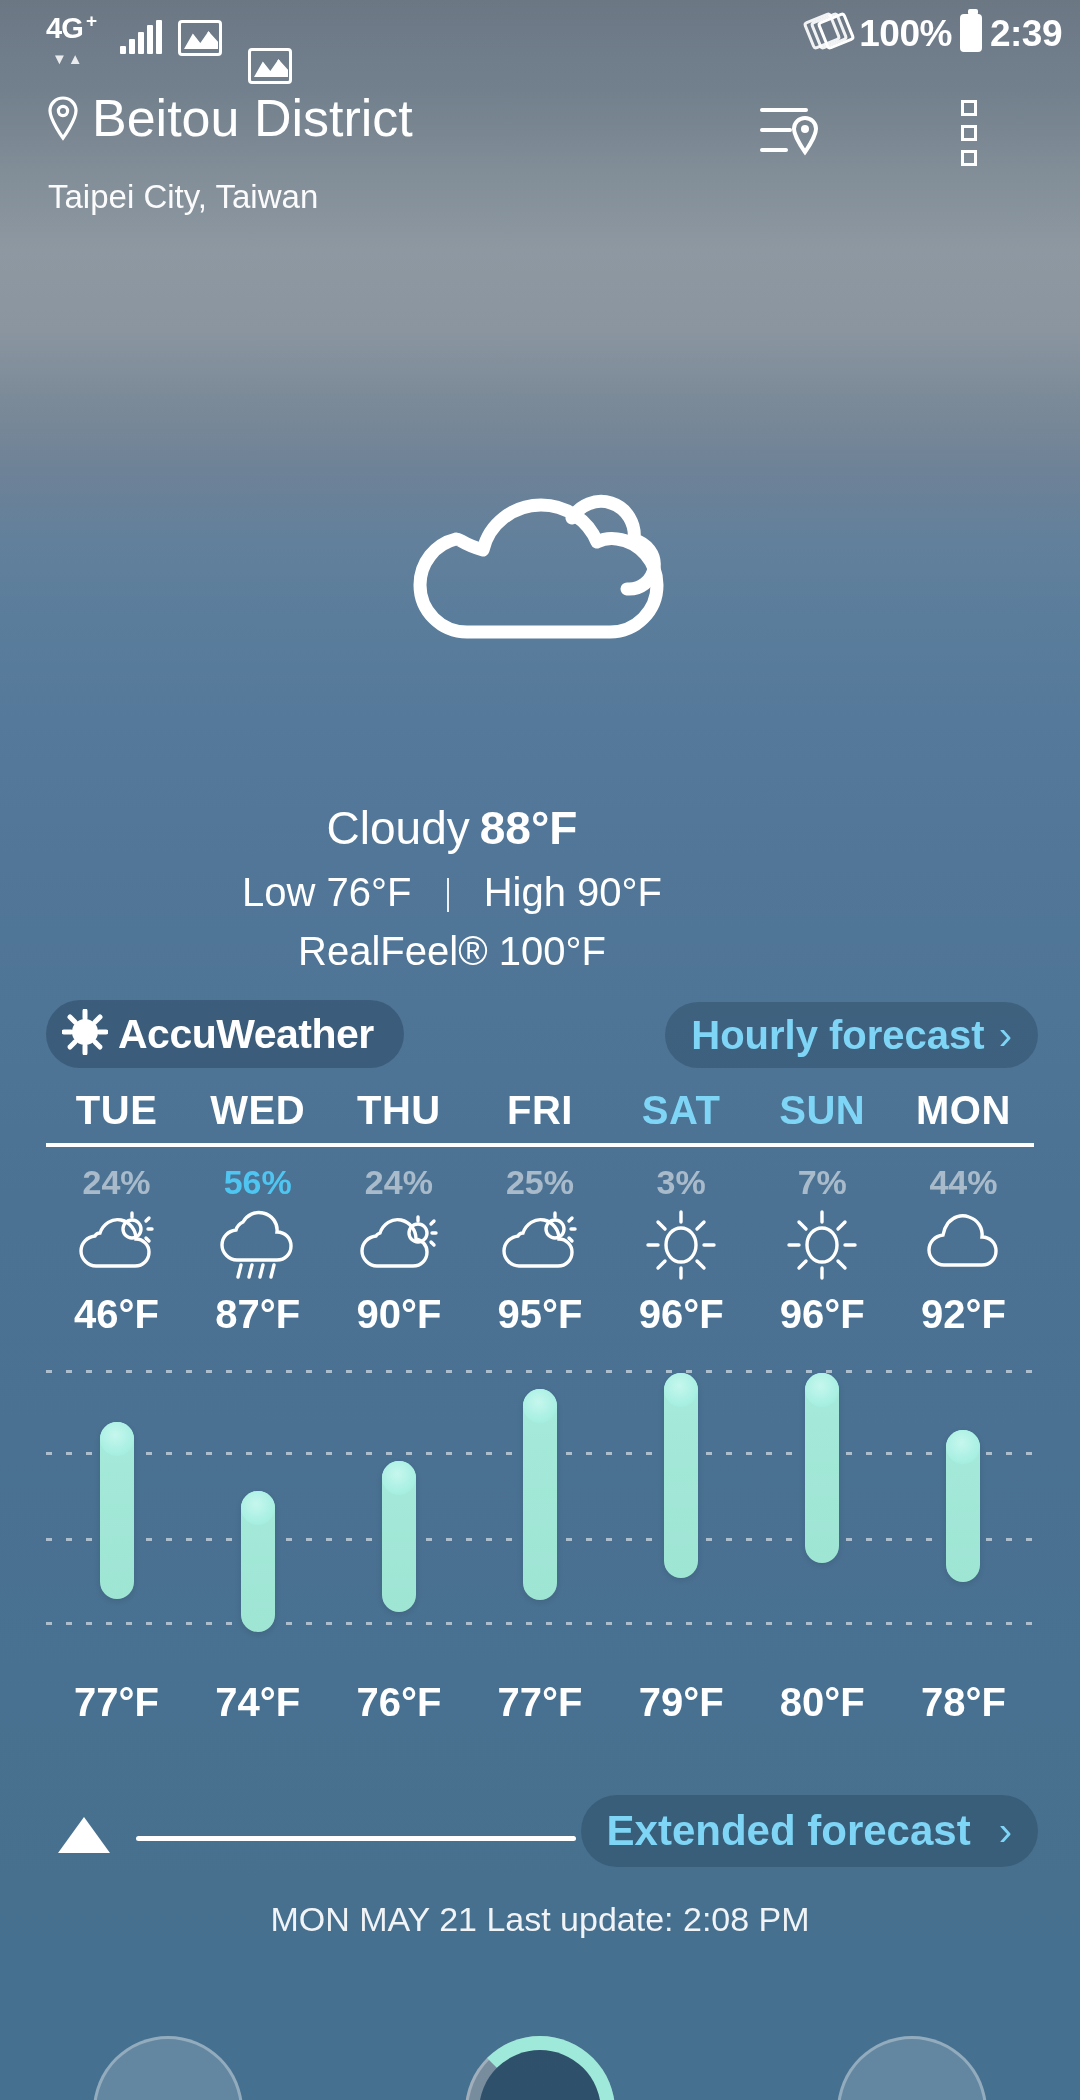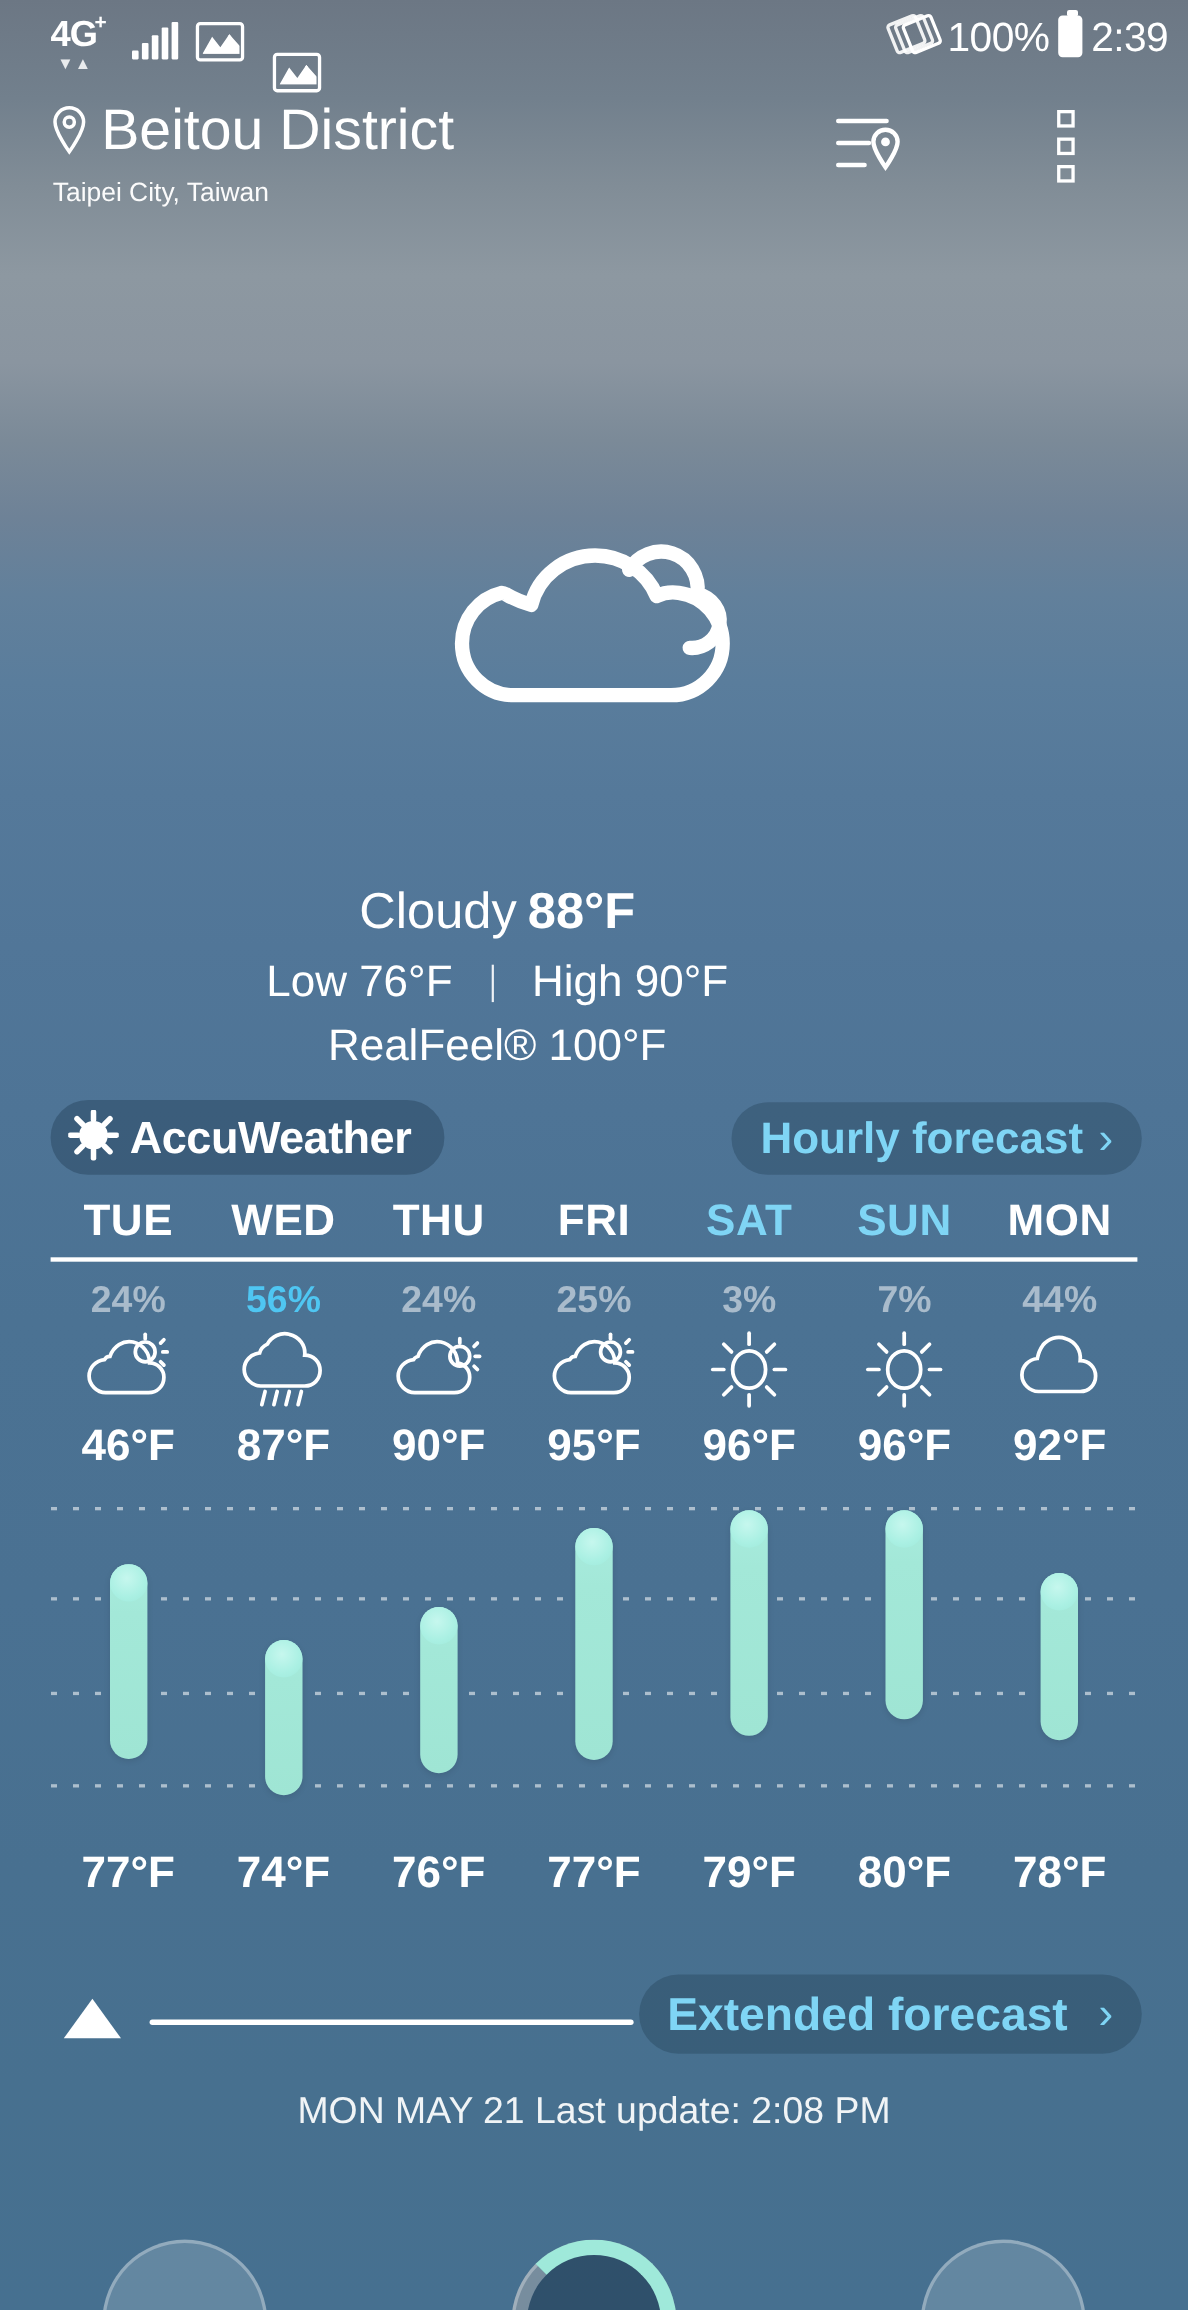--- a/index.html
+++ b/index.html
@@ -18,23 +18,23 @@
       #467090 2100px);
   }
 
   
   .statusbar {
     position: absolute; top: 0; left: 0; width: 1080px; height: 78px;
     color: #fff;
   }
   .sb-left { position: absolute; left: 46px; top: 14px; display: flex; align-items: flex-start; gap: 16px; }
   .sb-right { position: absolute; right: 18px; top: 12px; display: flex; align-items: center; gap: 8px; }
-  .sb-text { font-size: 37px; font-weight: 400; letter-spacing: -0.5px; line-height: 1; text-align: right; }
+  .sb-text { font-size: 37px; font-weight: 700; letter-spacing: -0.5px; line-height: 1; text-align: right; }
   .fourg { position: relative; width: 58px; height: 58px; }
-  .fourg .lbl { font-size: 33px; font-weight: 600; letter-spacing: -1px; line-height: 1; margin-top: 43px; }
+  .fourg .lbl { font-size: 29px; font-weight: 600; letter-spacing: -1px; line-height: 1; margin-top: 43px; }
   .fourg .plus { position: absolute; left: 40px; top: -4px; font-size: 19px; font-weight: 700; }
   .fourg .arrows { position: absolute; left: 6px; top: 36px; font-size: 15px; letter-spacing: 1px; opacity: .85; }
   .signal { display: flex; align-items: flex-end; gap: 3px; height: 34px; margin-top: 6px; }
   .signal i { display: block; width: 6px; background: #fff; border-radius: 1px; }
   .pic-icon { width: 44px; height: 36px; border: 3px solid #fff; border-radius: 4px; position: relative; overflow: hidden; margin-top: 6px; }
   .pic-icon::after {
     content: ""; position: absolute; left: 3px; bottom: 4px; width: 34px; height: 16px;
     border-top: 3px solid #fff;
     clip-path: polygon(0% 100%, 26% 18%, 48% 68%, 72% 6%, 100% 62%, 100% 100%);
     background: #fff;
@@ -47,21 +47,21 @@
   .multiwin i:nth-child(1) { left: 0px;  top: 4px; opacity:.9 }
   .multiwin i:nth-child(2) { left: 7px;  top: 4px; opacity:.9 }
   .multiwin i:nth-child(3) { left: 14px; top: 4px; }
 
   
   .header { position: absolute; top: 92px; left: 0; width: 1080px; height: 120px; color: #fff; }
   .loc-row { position: absolute; left: 46px; top: 0; display: flex; align-items: center; gap: 12px; }
   .pin-icon { width: 34px; height: 46px; position: relative; flex: none; }
   .pin-icon svg { display:block; }
   .city { font-size: 52px; font-weight: 400; line-height: 1; letter-spacing: 0px; }
-  .region { position: absolute; left: 48px; top: 70px; font-size: 24px; font-weight: 400; opacity: .97; }
+  .region { position: absolute; left: 48px; top: 86px; font-size: 33px; font-weight: 400; opacity: .97; }
   .hdr-btn { position: absolute; top: 8px; cursor: pointer; }
   .hdr-list { right: 256px; width: 66px; height: 62px; }
   .hdr-more { right: 88px; width: 46px; height: 66px; display: flex; flex-direction: column; justify-content: space-between; align-items: center; }
   .hdr-more i { width: 16px; height: 16px; border: 3px solid #fff; display: block; }
 
   
   .hero-icon { position: absolute; top: 480px; left: 50%; transform: translateX(-50%); width: 330px; height: 205px; }
 
   
   .current { position: absolute; top: 800px; left: 0; width: 904px; text-align: center; color: #fff; }

